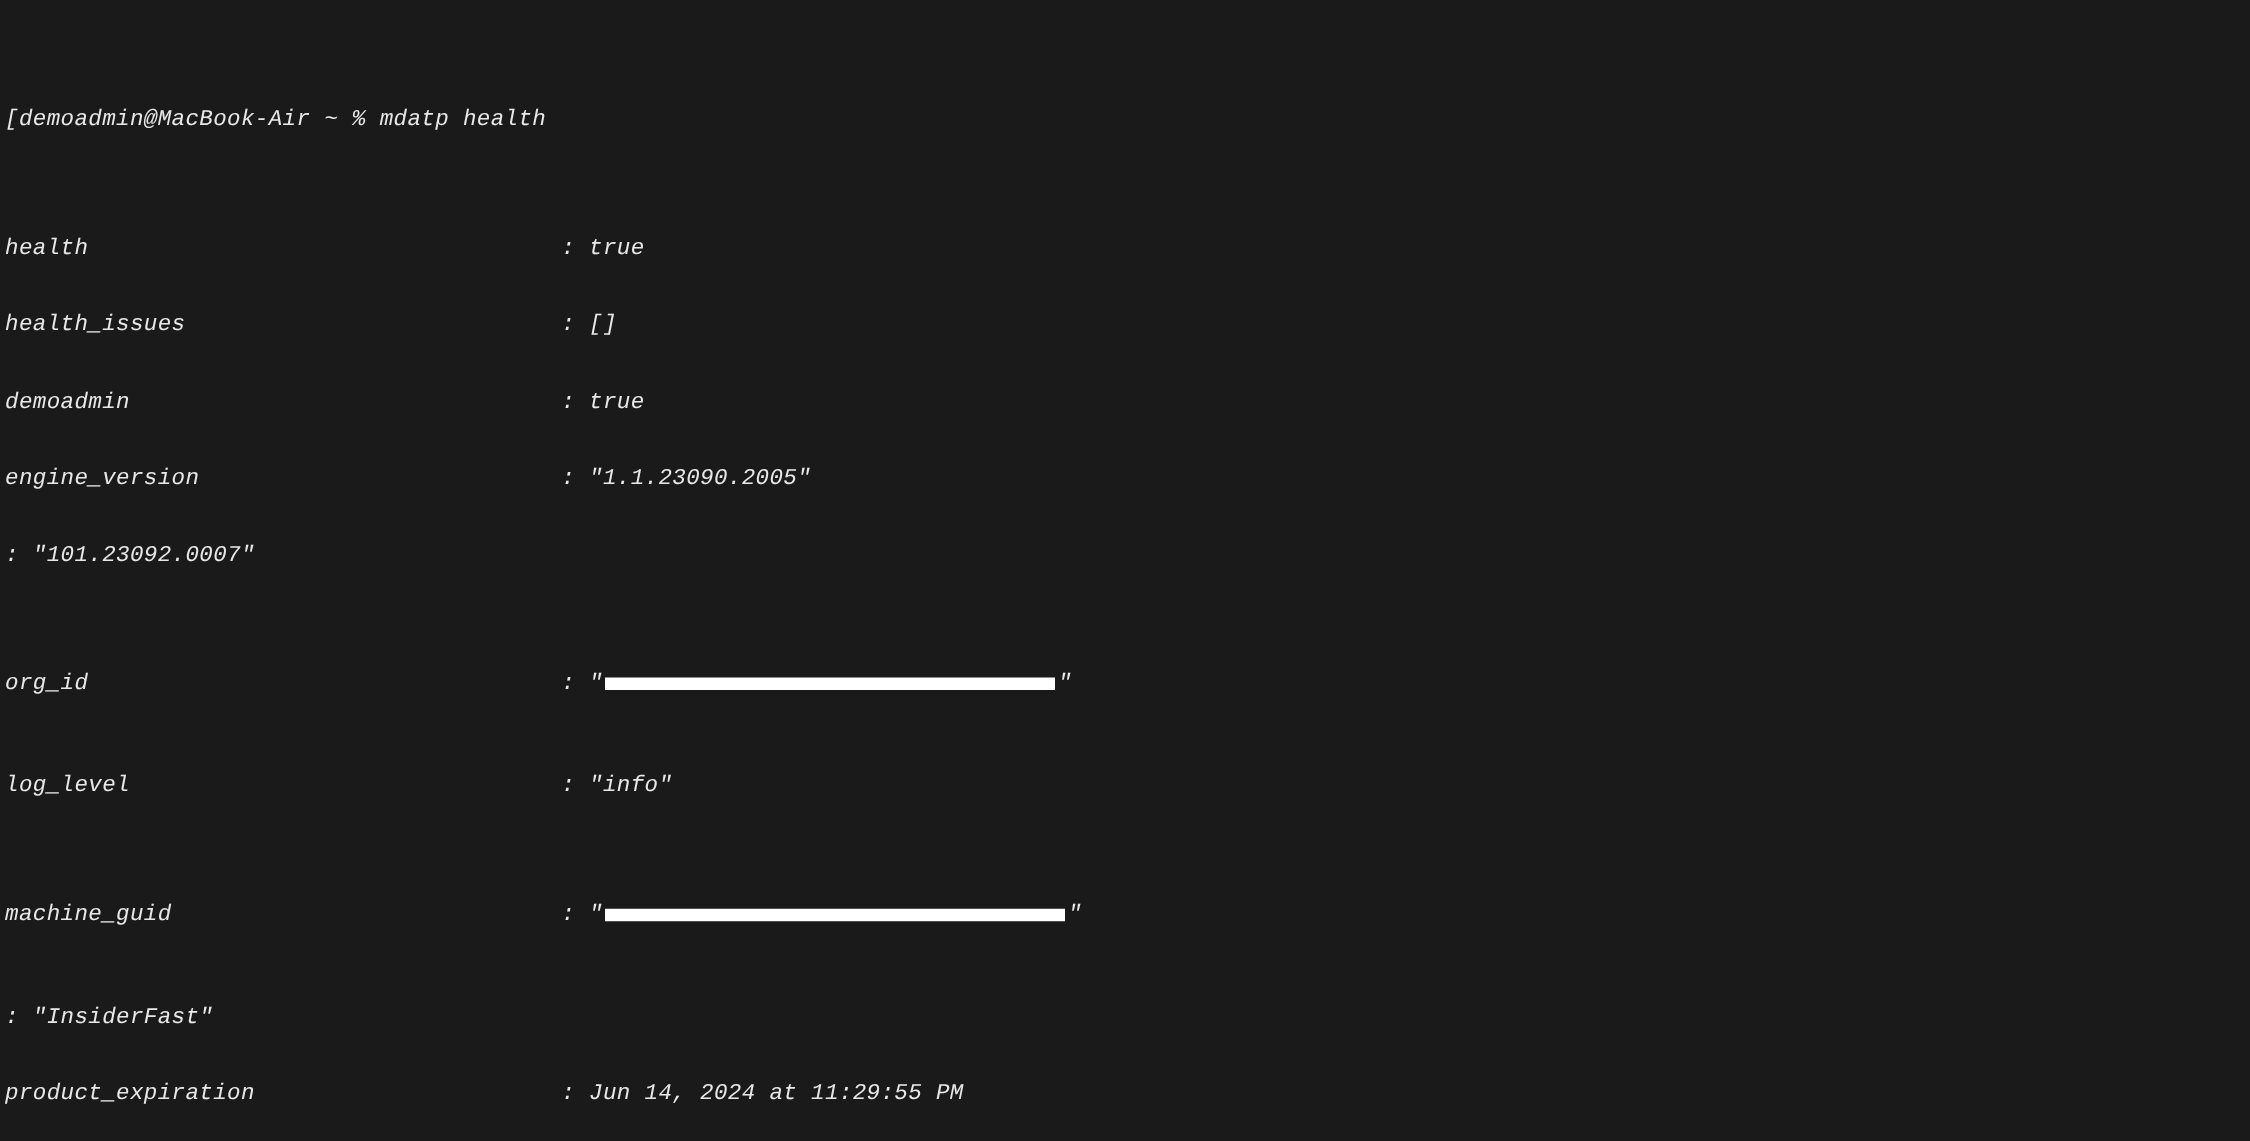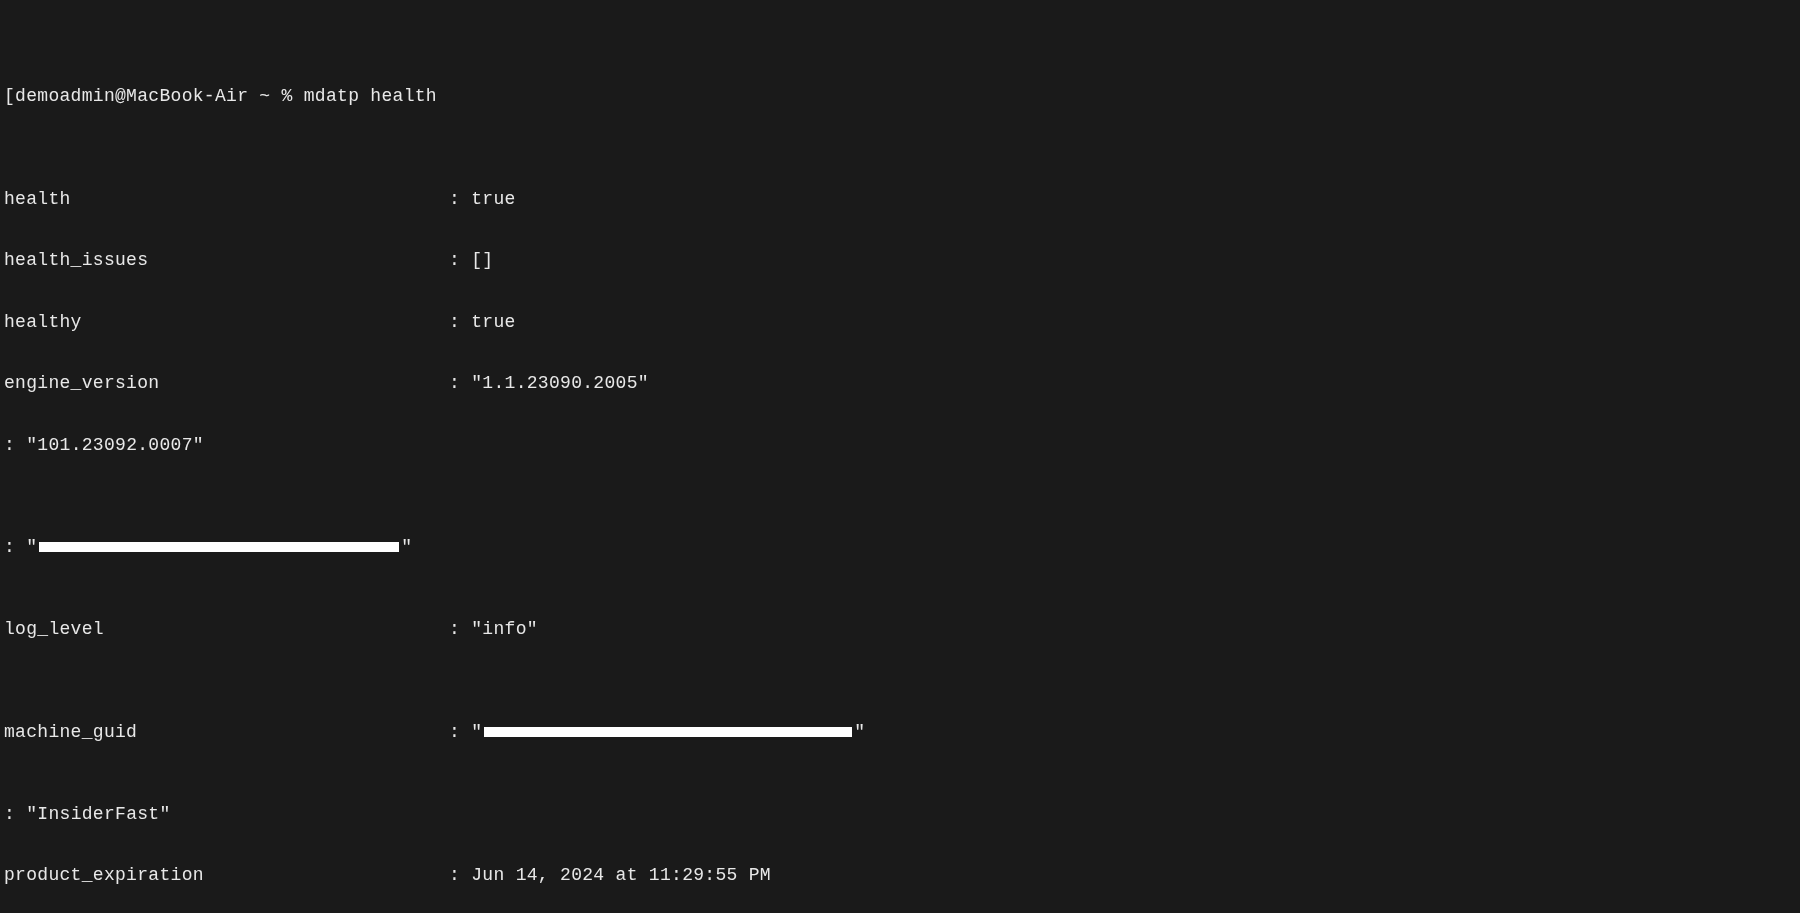--- a/index.html
+++ b/index.html
@@ -18,20 +18,21 @@
     white-space:pre;
     padding:4px 4px 0 4px;
     letter-spacing:0.3px;
     position:relative;
   }
   .row{
     display:flex;
     align-items:center;
     position:relative;
     height:20.5px;
+    font-style:italic;
   }
   .key-col{
     display:inline-block;
     width:445px;   
   }
   .sep{
     color:#e8e8e8;
   }
   .val{
     display:inline-flex;
@@ -51,27 +52,27 @@
 <div class="term">
 
   
   <div class="row">
     <span>[demoadmin@MacBook-Air ~ % </span><span>mdatp health</span>
   </div>
 
   
   <div class="row"><span class="key-col">health</span><span class="sep">: </span><span class="val">true</span></div>
   <div class="row"><span class="key-col">health_issues</span><span class="sep">: </span><span class="val">[]</span></div>
-  <div class="row"><span class="key-col">healthy</span><span class="sep">: </span><span class="val">true</span></div>
+  <div class="row"><span class="key-col">demoadmin</span><span class="sep">: </span><span class="val">true</span></div>
   <div class="row"><span class="key-col">engine_version</span><span class="sep">: </span><span class="val">"1.1.23090.2005"</span></div>
   <div class="row"><span class="sep">: </span><span class="val">"101.23092.0007"</span></div>
 
   
   <div class="row">
-    <span class="sep">: </span>
+    <span class="key-col">org_id</span><span class="sep">: </span>
     <span class="val">
       <span>"</span>
       <span class="redact" style="width:360px"></span>
       <span>"</span>
     </span>
   </div>
 
   <div class="row"><span class="key-col">log_level</span><span class="sep">: </span><span class="val">"info"</span></div>
 
   

